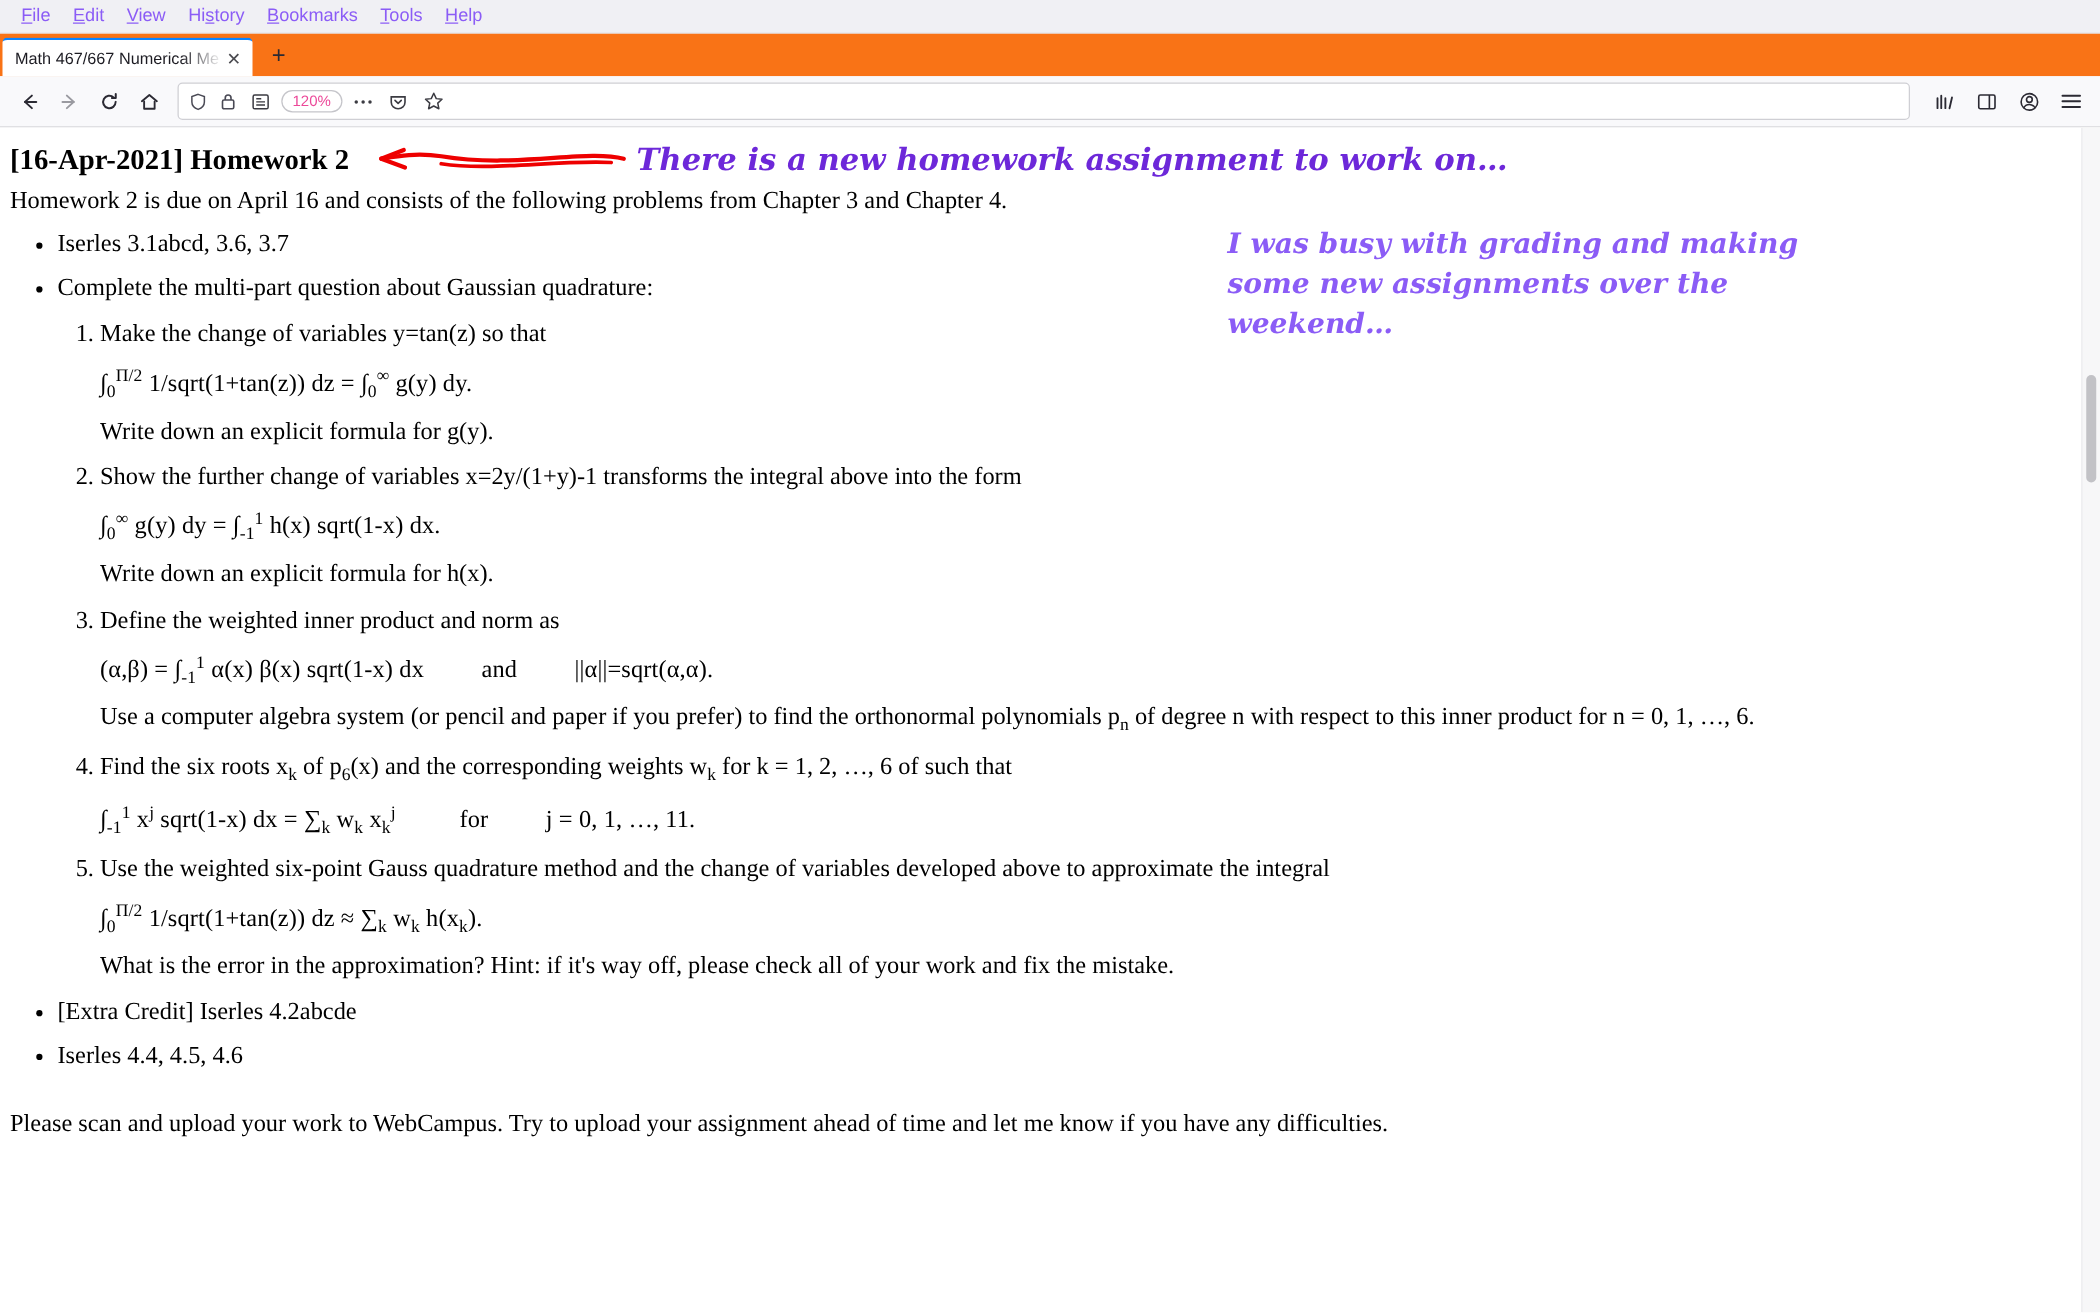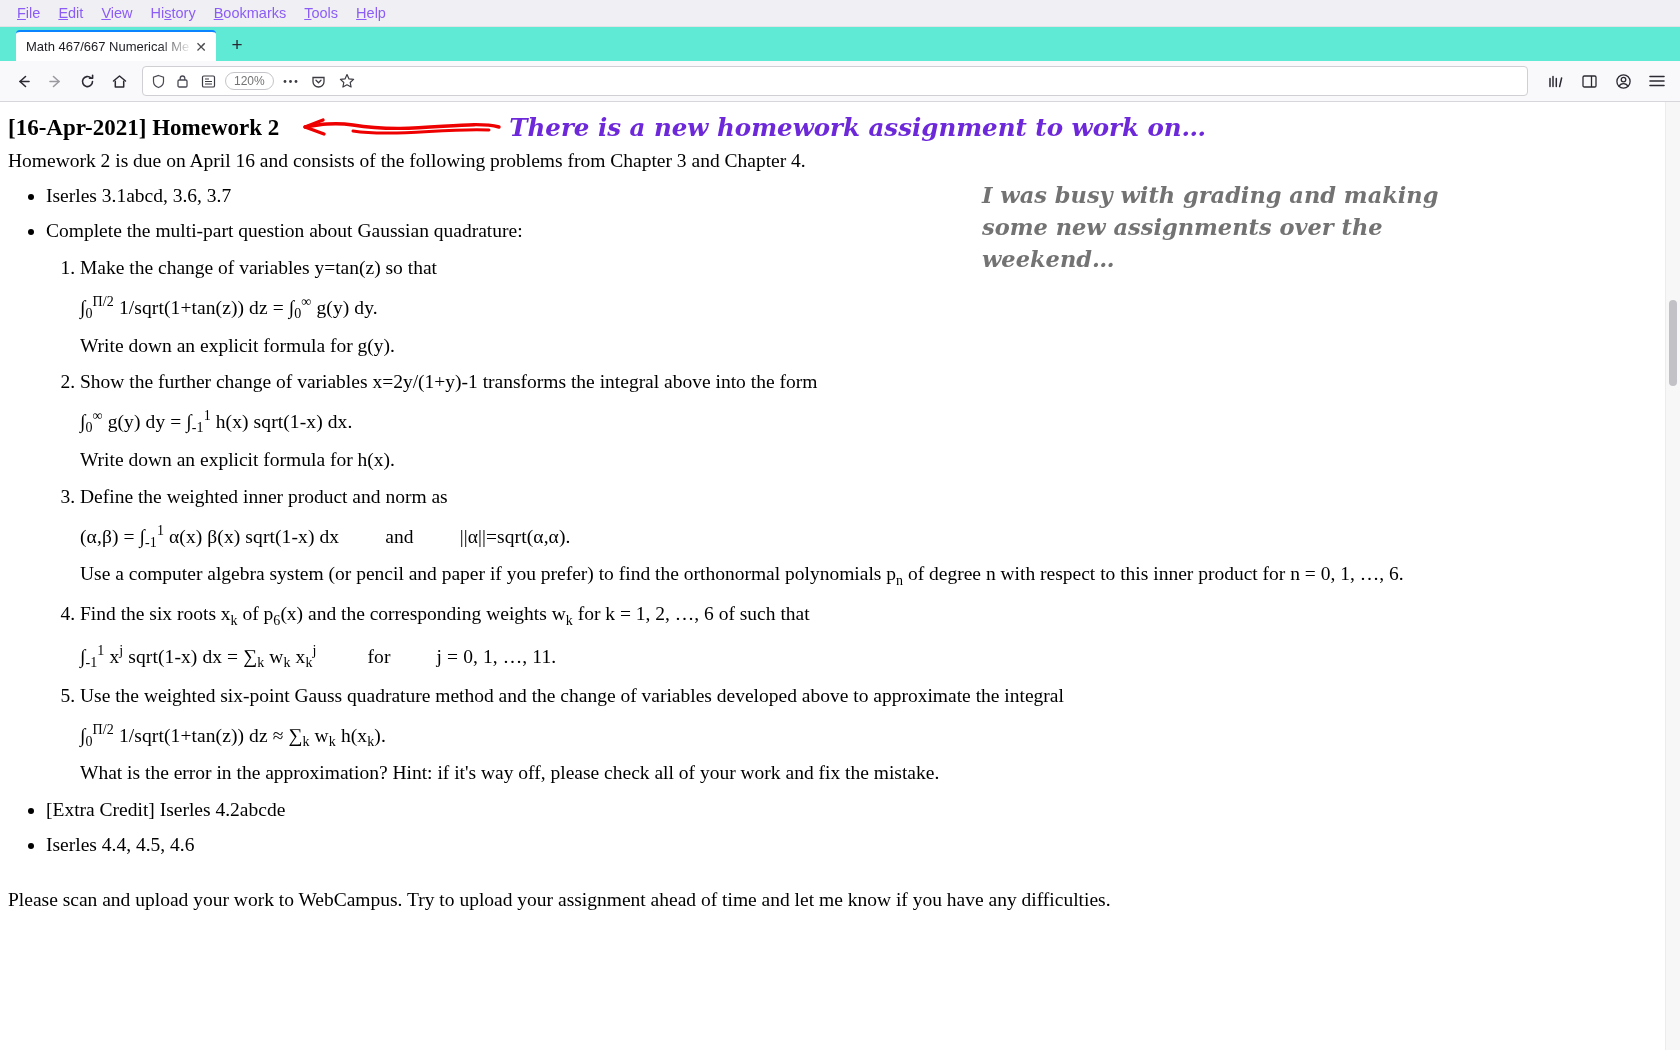--- a/index.html
+++ b/index.html
@@ -34,24 +34,24 @@
     font-size: 14.5px;
     color: #8b5cf6;
     padding: 3px 9px;
     cursor: default;
     white-space: nowrap;
   }
   .menubar-item u { text-decoration: underline; }
 
   .tabstrip {
     height: 34px;
-    background: #5eead4;
+    background: #f97316;
     display: flex;
     align-items: flex-end;
-    padding-left: 16px;
+    padding-left: 2px;
     flex: 0 0 auto;
   }
   .tab {
     height: 31px;
     min-width: 200px;
     max-width: 210px;
     background: #ffffff;
     border-top: 2px solid #0a84ff;
     border-radius: 4px 4px 0 0;
     display: flex;
@@ -127,21 +127,21 @@
     font-size: 14px;
     color: #6a6a6f;
     white-space: nowrap;
     overflow: hidden;
   }
   .url-text b { color: #0c0c0d; font-weight: 700; }
   .zoom-pill {
     border: 1px solid #c5c5ca;
     border-radius: 11px;
     font-size: 12px;
-    color: #737373;
+    color: #ec4899;
     padding: 1px 8px;
     background: #fff;
     flex: 0 0 auto;
   }
   .url-icon {
     width: 22px; height: 22px;
     display: flex; align-items: center; justify-content: center;
     color: #3b3b42;
     flex: 0 0 auto;
   }
@@ -194,21 +194,21 @@
     font-style: italic;
     font-size: 24.5px;
     white-space: nowrap;
     margin-left: 4px;
   }
 
   .annot-block {
     position: absolute;
     left: 982px;
     top: 78px;
-    color: #737373;
+    color: #8b5cf6;
     font-family: "DejaVu Serif", serif;
     font-weight: bold;
     font-style: italic;
     font-size: 22.5px;
     line-height: 1.42;
     width: 500px;
   }
 
   p.intro { margin: 0 0 10px 0; }
 

